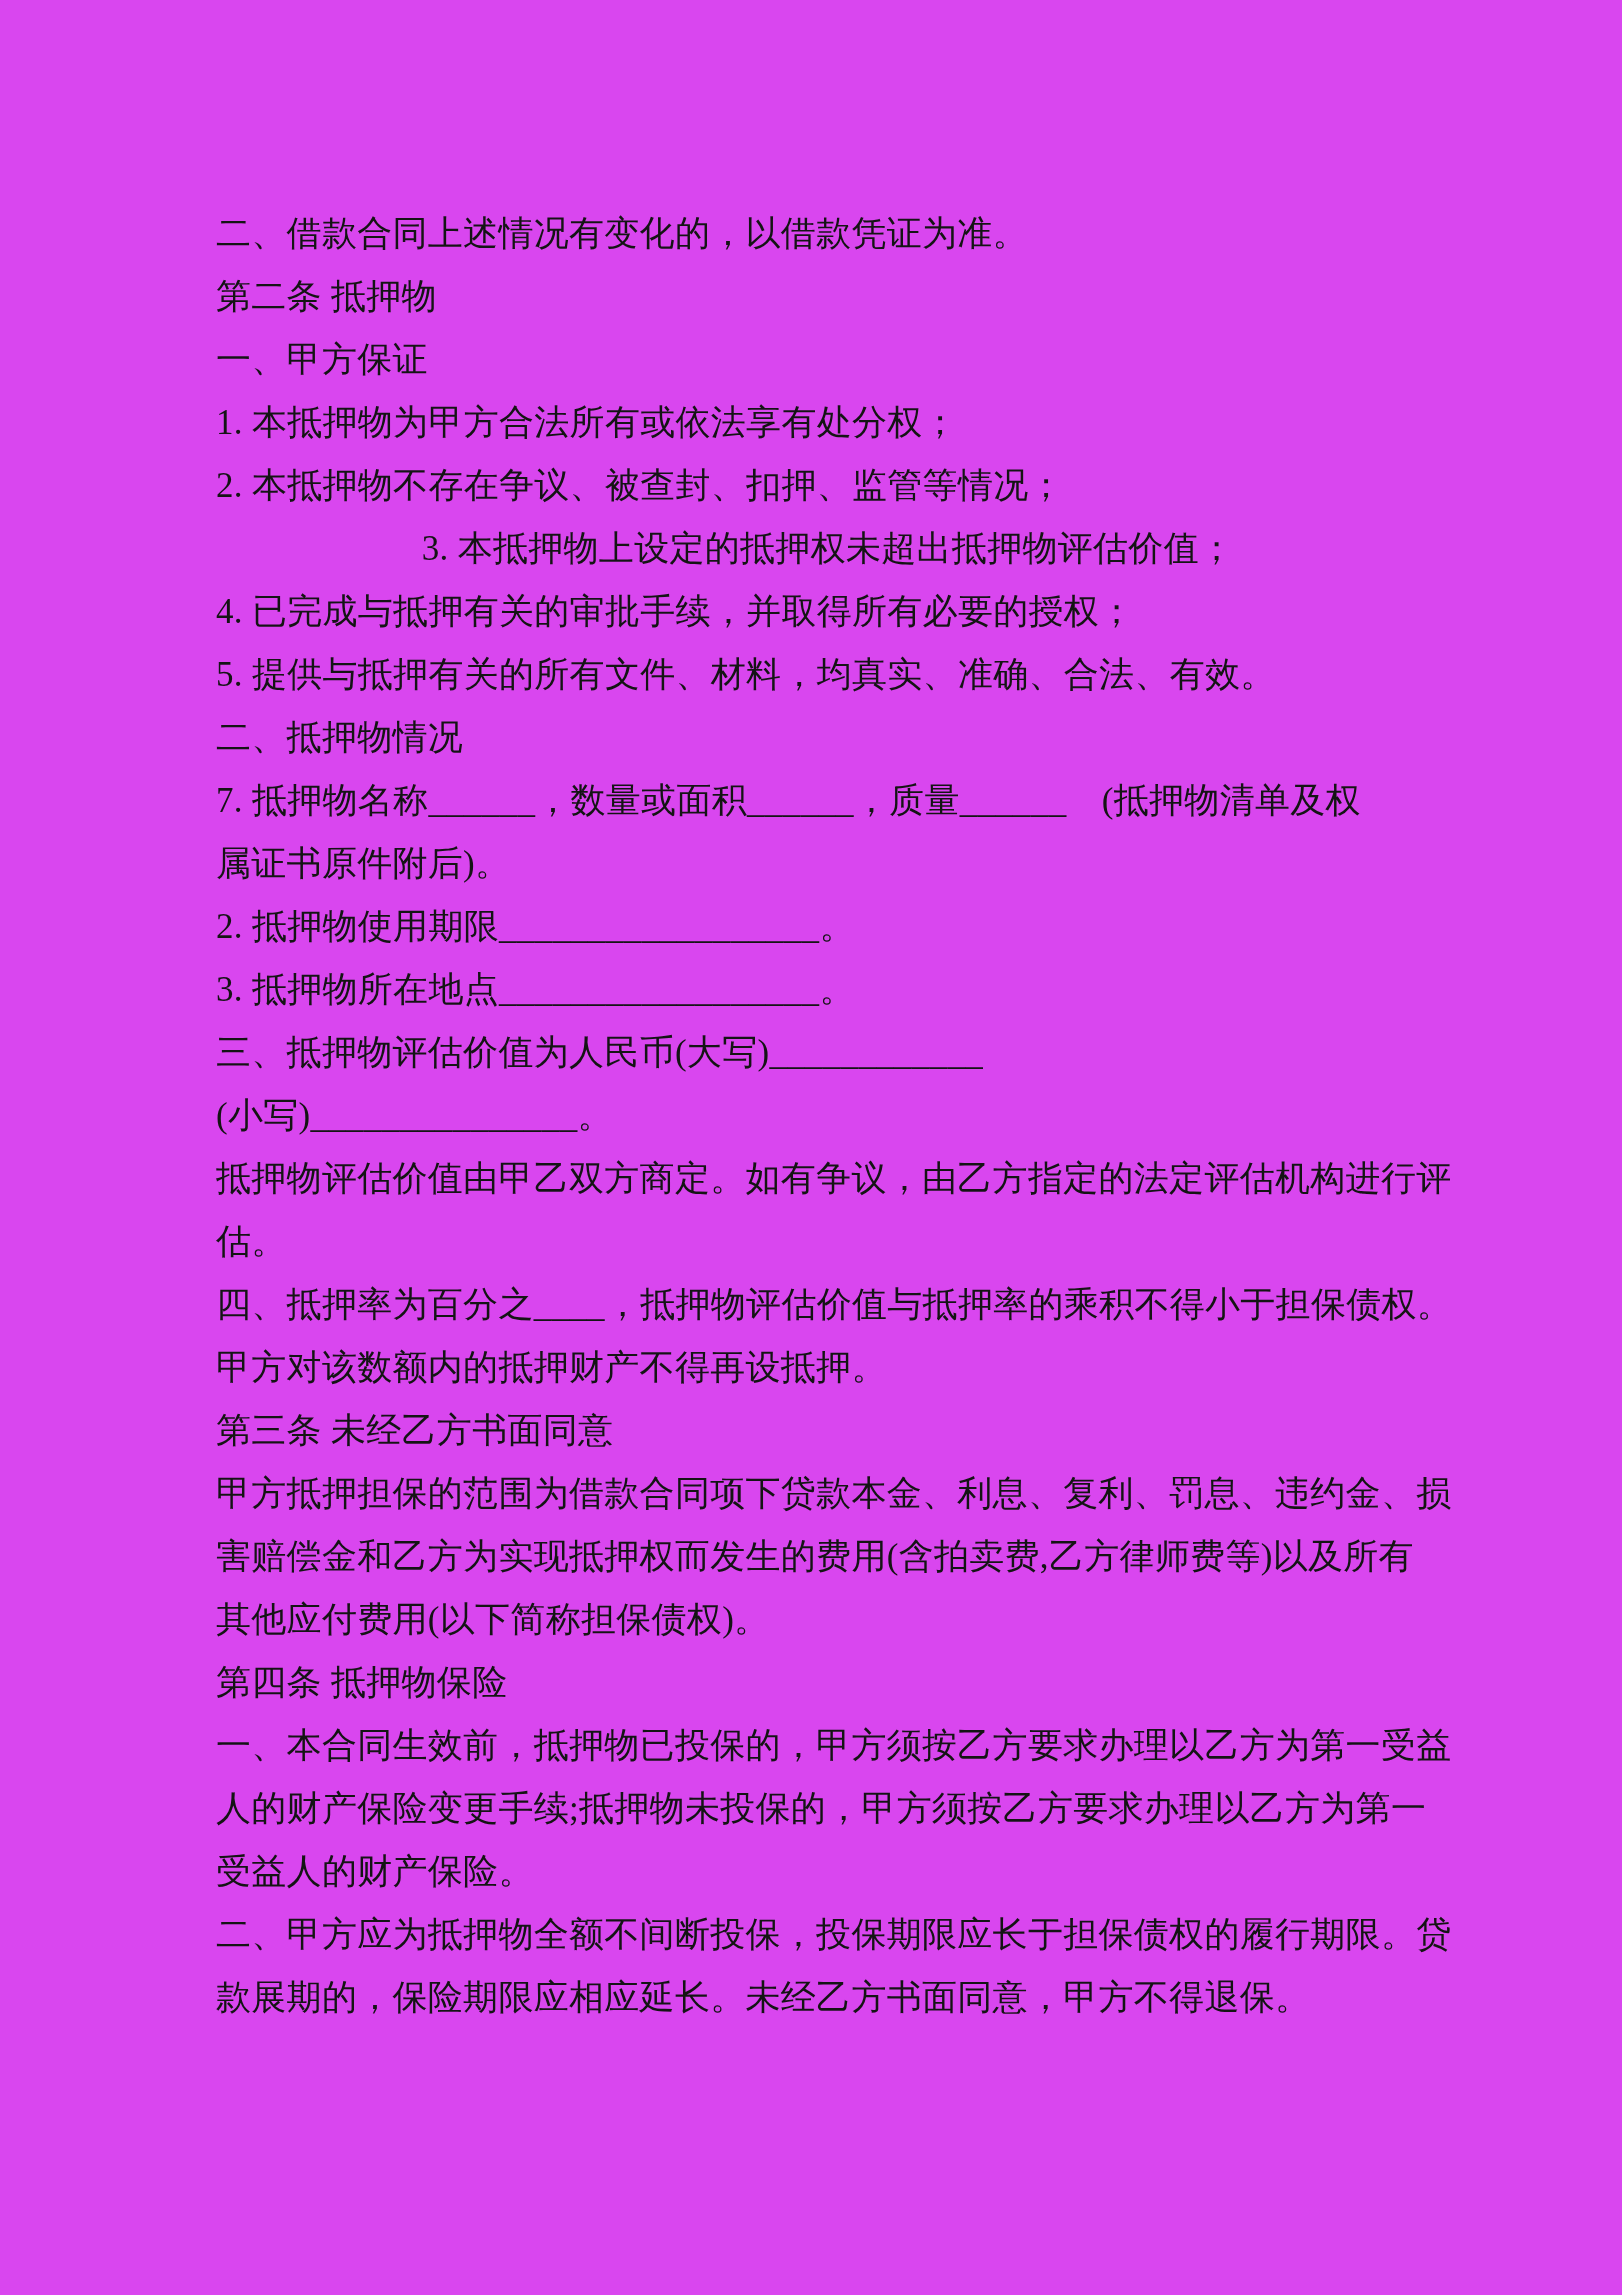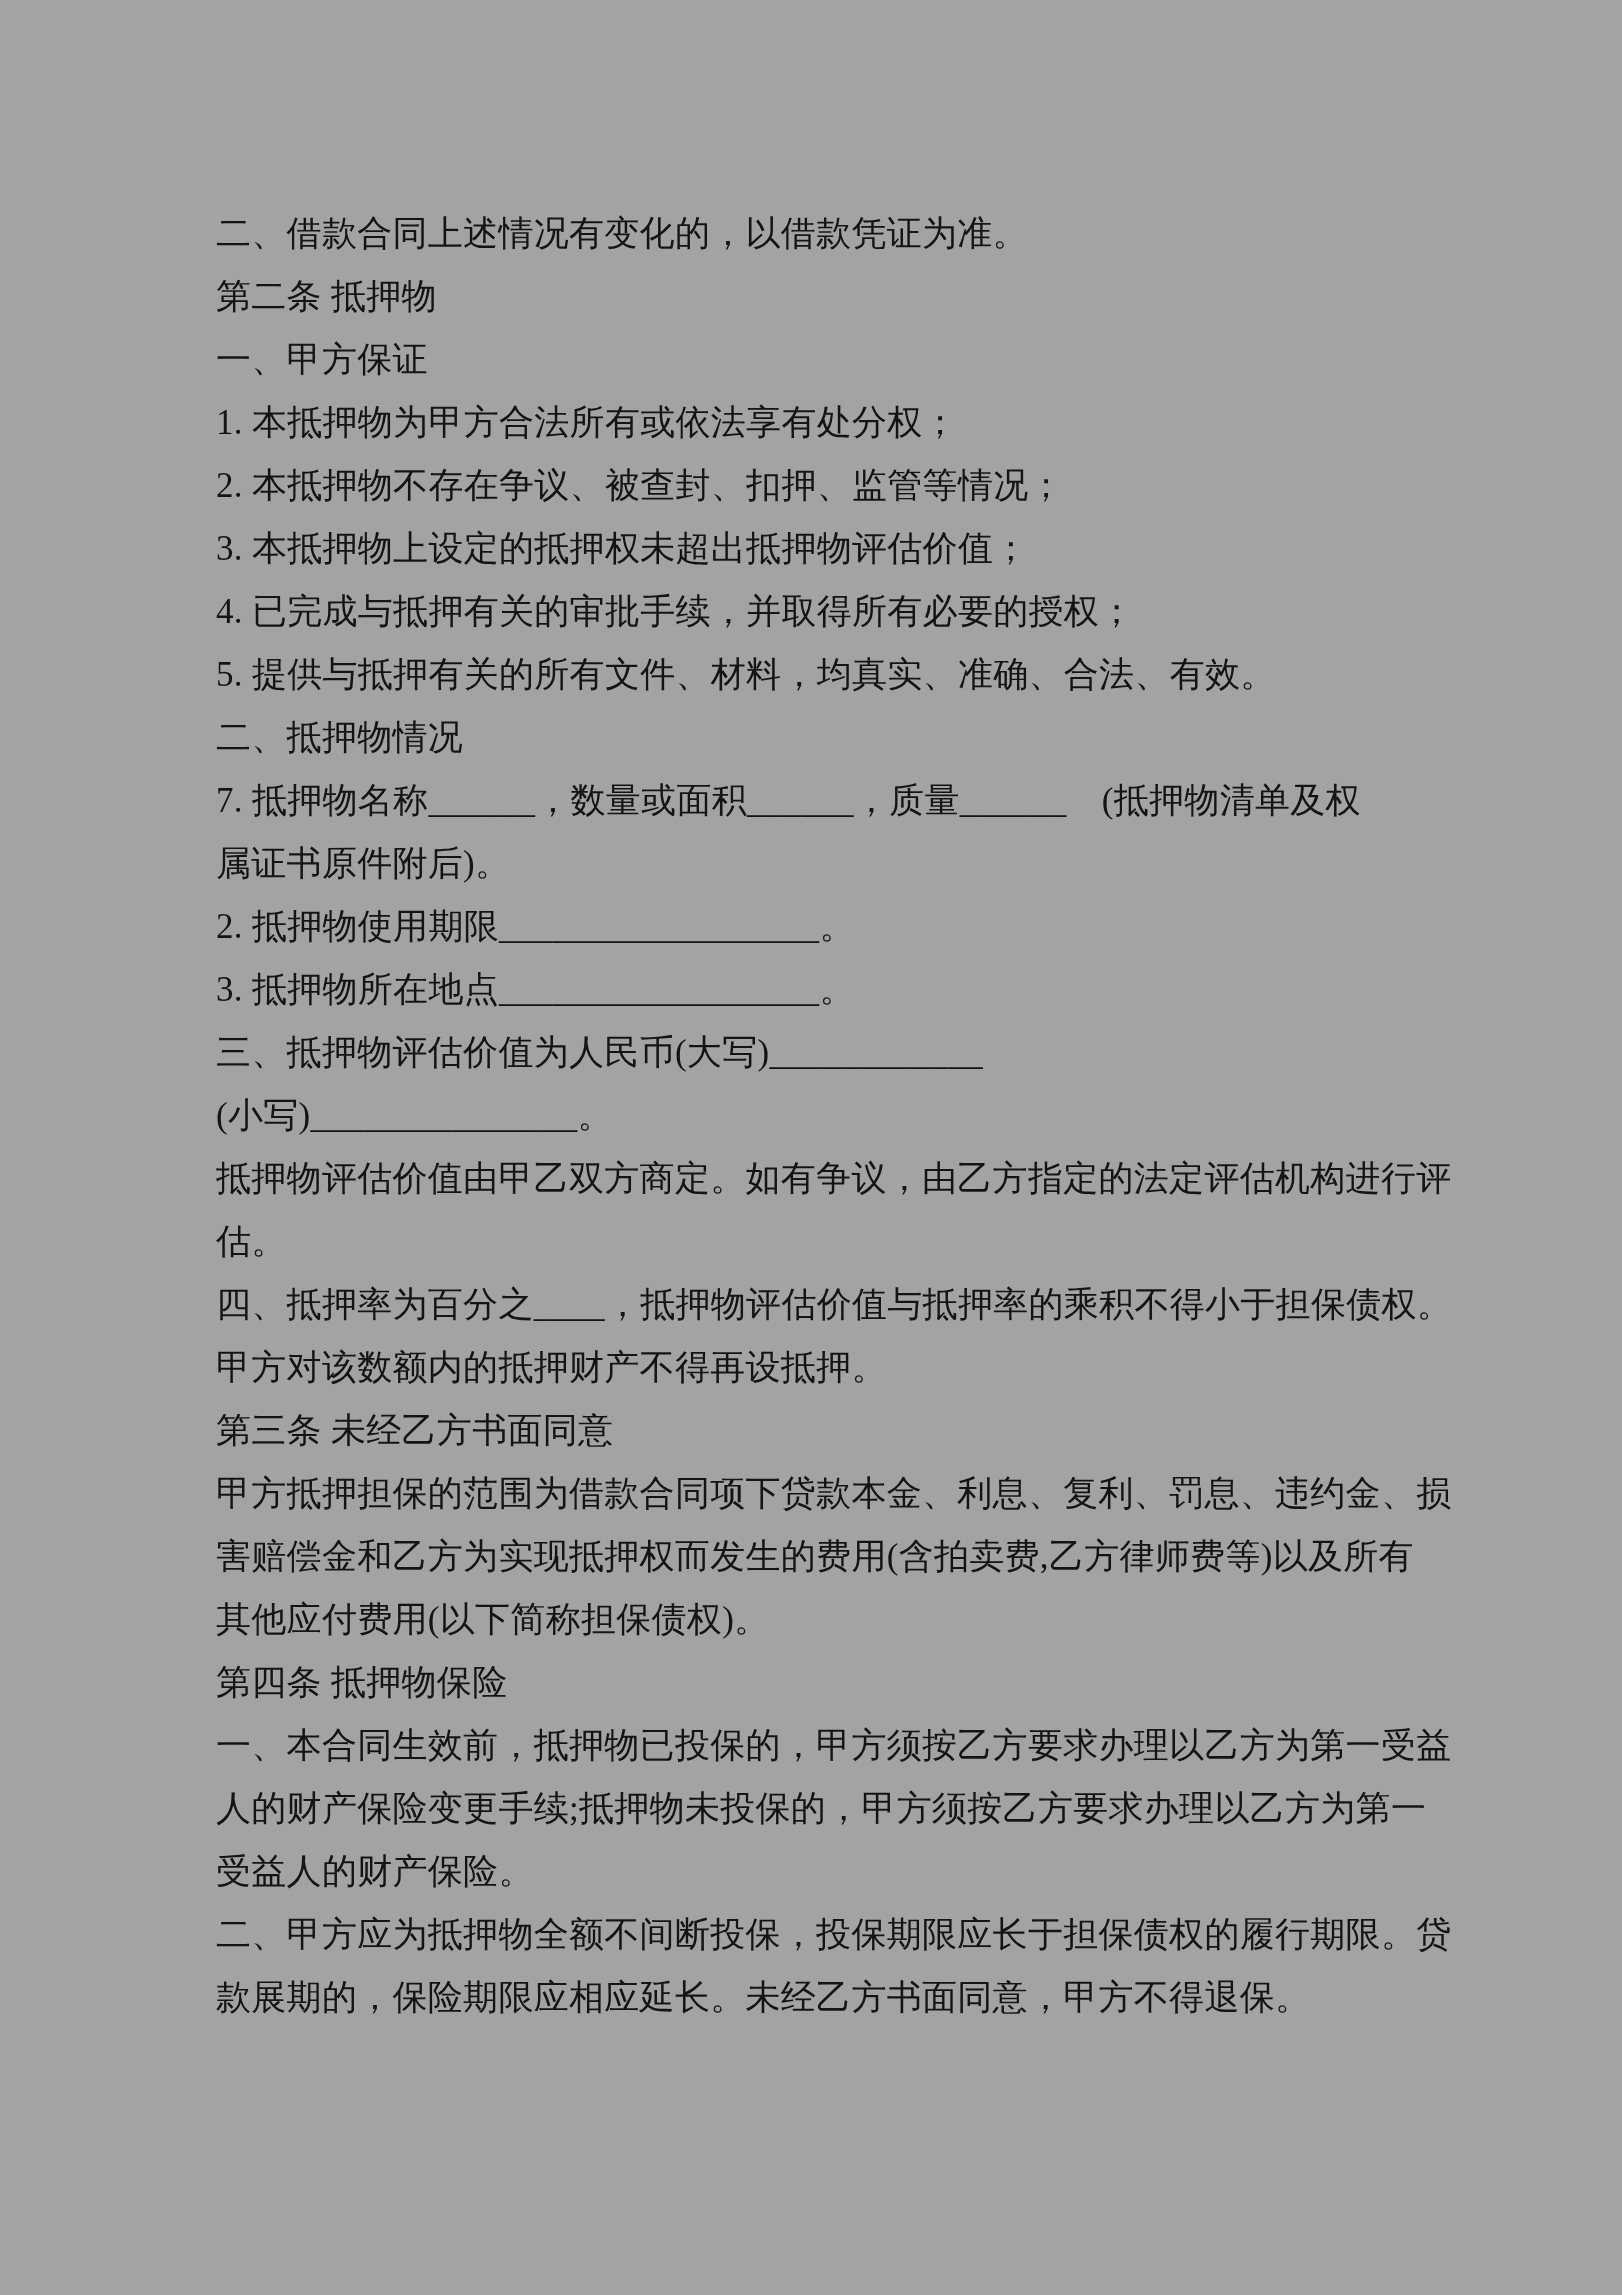--- a/index.html
+++ b/index.html
@@ -29,28 +29,28 @@
     font-size: 35px;
     line-height: 63px;
     color: #141414;
     white-space: pre;
     letter-spacing: 0.3px;
   }
 </style>
 </head>
 <body style="background: rgb(251, 251, 251);">
 
-<div class="page" style="background: #a3a3a3;">
+<div class="page" style="background: #d946ef;">
   <div class="content" id="contract-lines">
       <div class="line" style="color: rgb(20, 20, 20);">二、借款合同上述情况有变化的，以借款凭证为准。</div>
       <div class="line" style="color: rgb(20, 20, 20);">第二条 抵押物</div>
       <div class="line" style="color: rgb(20, 20, 20);">一、甲方保证</div>
       <div class="line" style="color: rgb(20, 20, 20);">1. 本抵押物为甲方合法所有或依法享有处分权；</div>
       <div class="line" style="color: rgb(20, 20, 20);">2. 本抵押物不存在争议、被查封、扣押、监管等情况；</div>
-      <div class="line" style="color: rgb(20, 20, 20);">3. 本抵押物上设定的抵押权未超出抵押物评估价值；</div>
+      <div class="line" style="color: rgb(20, 20, 20); text-align: center;">3. 本抵押物上设定的抵押权未超出抵押物评估价值；</div>
       <div class="line" style="color: rgb(20, 20, 20);">4. 已完成与抵押有关的审批手续，并取得所有必要的授权；</div>
       <div class="line" style="color: rgb(20, 20, 20);">5. 提供与抵押有关的所有文件、材料，均真实、准确、合法、有效。</div>
       <div class="line" style="color: rgb(20, 20, 20);">二、抵押物情况</div>
       <div class="line" style="color: rgb(20, 20, 20);">7. 抵押物名称______，数量或面积______，质量______　(抵押物清单及权</div>
       <div class="line" style="color: rgb(20, 20, 20);">属证书原件附后)。</div>
       <div class="line" style="color: rgb(20, 20, 20);">2. 抵押物使用期限__________________。</div>
       <div class="line" style="color: rgb(20, 20, 20);">3. 抵押物所在地点__________________。</div>
       <div class="line" style="color: rgb(20, 20, 20);">三、抵押物评估价值为人民币(大写)____________</div>
       <div class="line" style="color: rgb(20, 20, 20);">(小写)_______________。</div>
       <div class="line" style="color: rgb(20, 20, 20);">抵押物评估价值由甲乙双方商定。如有争议，由乙方指定的法定评估机构进行评</div>

